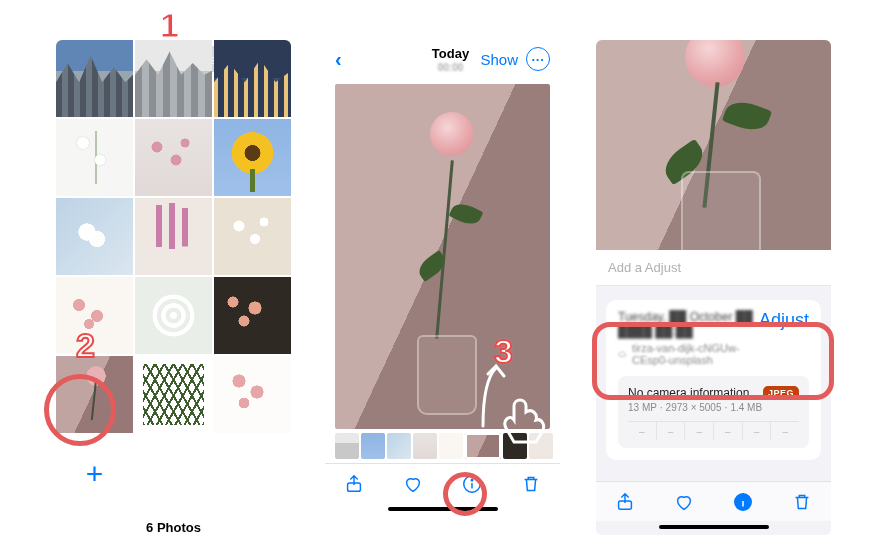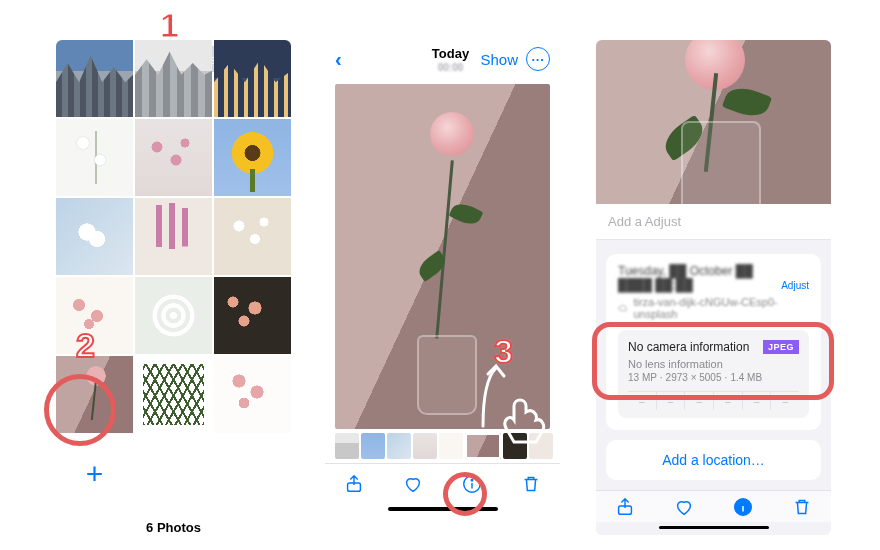--- a/index.html
+++ b/index.html
@@ -163,28 +163,28 @@
   .caption {
     background:#fff; color:#b0b0b4; font-size:13px;
     padding:10px 12px; border-bottom:1px solid #e6e6ea;
   }
   .meta-card {
     margin:14px 10px 10px; background:var(--card-bg); border-radius:10px;
     padding:10px 12px 12px; font-size:12px; color:#333;
   }
   .meta-head { display:flex; justify-content:space-between; align-items:flex-start; }
   .meta-date { font-size:12px; color:#444; filter:blur(1.5px); }
-  .adjust { color:var(--ios-blue); font-size:10px;margin-top:16px; }
+  .adjust { color:var(--ios-blue); font-size:18px; }
   .down-row { display:flex; align-items:center; gap:6px; color:#8a8a8e; font-size:11px; margin-top:4px; filter:blur(1.2px);}
   .cam-box {
     margin-top:10px; background:#f4f4f6; border-radius:8px; padding:10px 10px 8px;
   }
   .cam-title-row{display:flex;justify-content:space-between;align-items:center;}
   .cam-title{font-weight:400;color:#222;}
-  .jpeg-badge{background:#8b5cf6;color:#fff;font-size:9px;font-weight:700;border-radius:0;padding:2px 5px;letter-spacing:.5px;}
+  .jpeg-badge{background:#c2410c;color:#fff;font-size:9px;font-weight:700;border-radius:5px;padding:2px 5px;letter-spacing:.5px;}
   .lens{color:#8a8a8e;font-size:11px;margin-top:4px;}
   .dims{color:#8a8a8e;font-size:10px;margin-top:2px;}
   .exif-row{display:flex;margin-top:8px;border-top:1px solid #e3e3e7;}
   .exif-row>div{flex:1;border-right:1px solid #e3e3e7;height:18px;display:flex;align-items:center;justify-content:center;color:#bdbdc1;font-size:10px;}
   .exif-row>div:last-child{border-right:none;}
   .link-row{
     margin:0 10px 10px;background:var(--card-bg);border-radius:10px;
     text-align:center;color:var(--ios-blue);font-size:14px;padding:12px 0;
   }
   #p3 .toolbar{border-top:1px solid #e2e2e6;background:#fafafc;}
@@ -321,34 +321,32 @@
         </div>
       </div>
       <span class="adjust">Adjust</span>
     </div>
 
     <div class="cam-box">
       <div class="cam-title-row">
         <span class="cam-title">No camera information</span>
         <span class="jpeg-badge">JPEG</span>
       </div>
-      <div class="lens">No lens information</div>
       <div class="dims">13 MP · 2973 × 5005 · 1.4 MB</div>
       <div class="exif-row">
         <div>–</div>
         <div>–</div>
         <div>–</div>
         <div>–</div>
         <div>–</div>
         <div>–</div>
       </div>
     </div>
   </div>
 
-  <div class="link-row">Add a location…</div>
 
   <div style="flex:1"></div>
   <div class="toolbar">
     <div class="ico">
         <svg viewBox="0 0 24 24">
           <path d="M12 3v10M8 7l4-4 4 4"></path>
           <rect x="5" y="11" width="14" height="9" rx="2"></rect>
         </svg>
       </div>
     <div class="ico">

